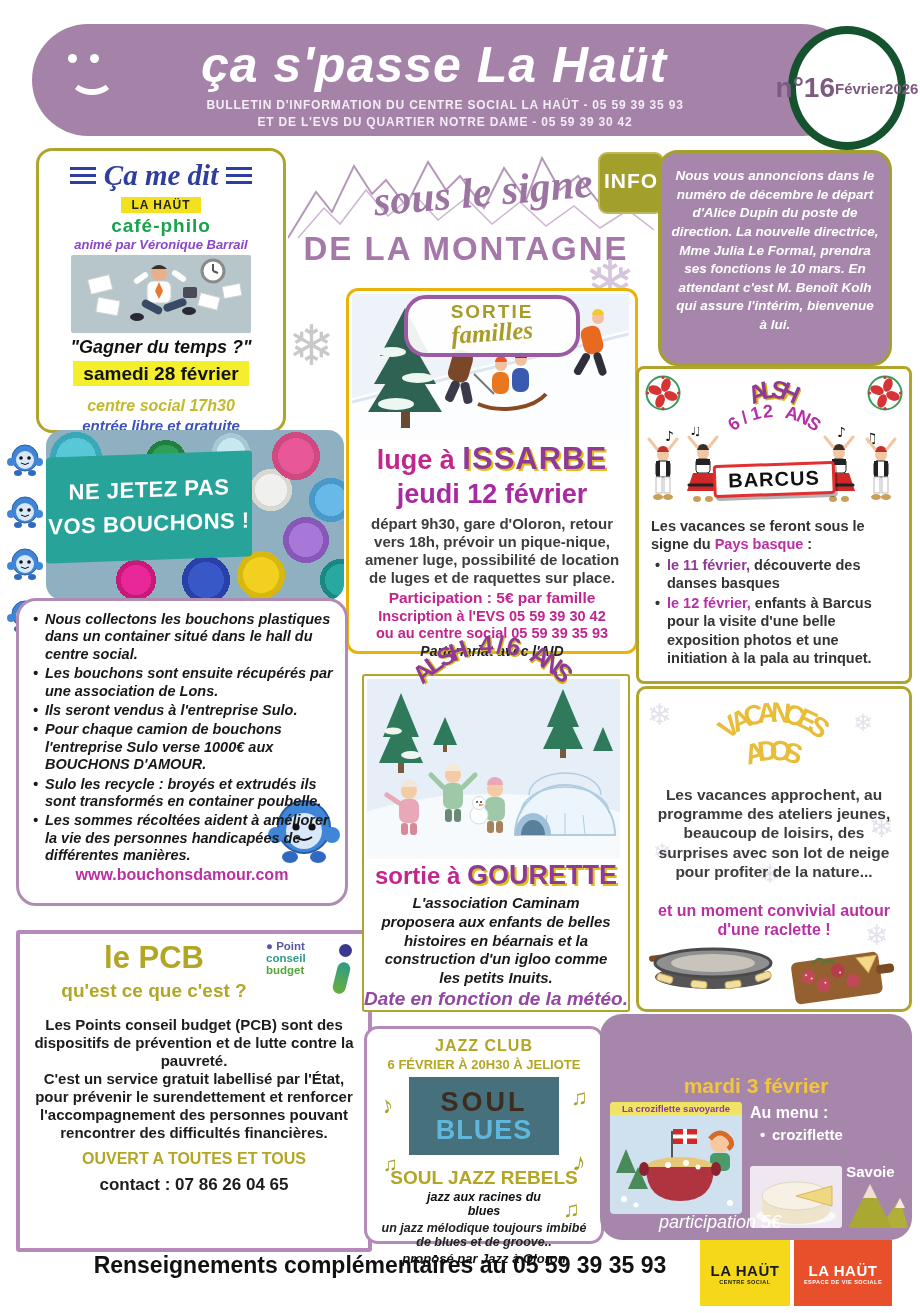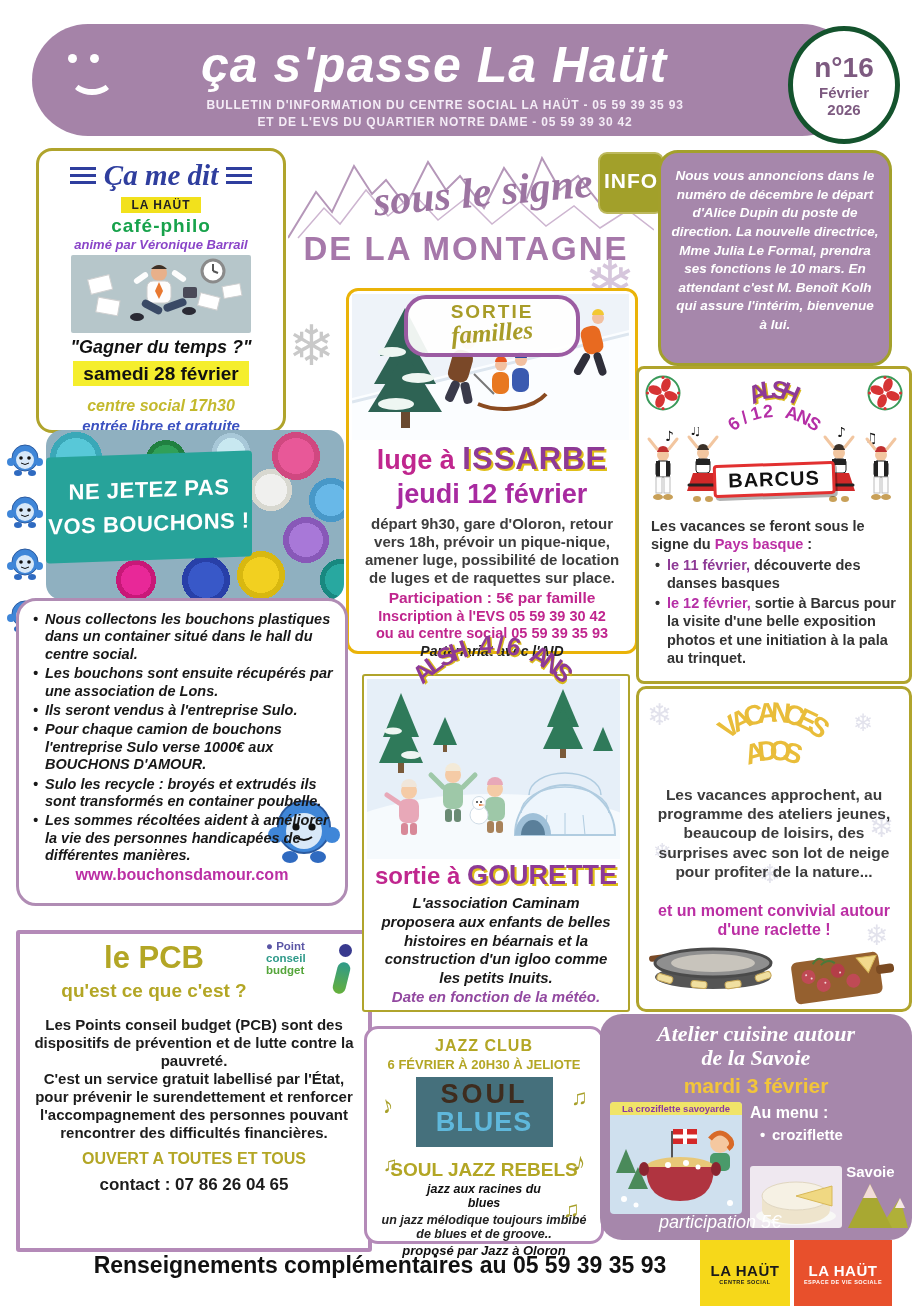--- a/index.html
+++ b/index.html
@@ -9,21 +9,21 @@
   .ctr{text-align:center;}
   .serifit{font-family:"Liberation Serif",serif;font-style:italic;}
 
   
   .header{left:32px;top:24px;width:826px;height:112px;background:#a583a8;border-radius:58px;}
   .smiley{left:36px;top:30px;width:44px;height:40px;}
   .smiley .eye{position:absolute;width:9px;height:9px;border-radius:50%;background:#fff;top:0;}
   .smiley .mouth{position:absolute;left:2px;top:8px;width:34px;height:22px;border:5px solid transparent;border-bottom:6px solid #fff;border-radius:50%;}
   .htitle{left:86px;right:108px;top:12px;font-size:50px;font-weight:800;font-style:italic;color:#fff;text-align:center;letter-spacing:1px;font-family:"Liberation Sans",sans-serif;}
   .hsub{left:150px;right:150px;text-align:center;color:#f4ecf6;font-size:12px;font-weight:700;letter-spacing:.8px;}
-  .issue{left:788px;top:26px;width:102px;height:108px;background:#fff;border:5px solid #14532d;border-radius:50%;display:flex;flex-direction:column;align-items:center;justify-content:center;color:#7d5a80;}
+  .issue{left:788px;top:26px;width:102px;height:108px;background:#fff;border:8px solid #14532d;border-radius:50%;display:flex;flex-direction:row;align-items:center;justify-content:center;color:#7d5a80;}
   .issue .no{font-size:28px;font-weight:800;}
   .issue .mo{font-size:15px;font-weight:600;}
 
   
   .cmd{left:36px;top:148px;width:244px;height:279px;border:3px solid #b0a42c;border-radius:16px;background:#fff;}
   .cmd-row{left:0;right:0;top:8px;display:flex;align-items:center;justify-content:center;gap:8px;}
   .cmd-lines{width:26px;height:18px;background:repeating-linear-gradient(to bottom,#2f3e9e 0 3px,transparent 3px 7px);}
   .cmd-logo{font-size:29px;font-weight:800;color:#2f3e9e;}
   .cmd-badge{left:0;right:0;top:44px;}
   .cmd-badge span{background:#f2e11c;color:#222;font-size:12px;font-weight:800;padding:1px 10px;letter-spacing:1px;}
@@ -106,35 +106,35 @@
   .pcb-ibody{position:absolute;right:14px;top:22px;width:13px;height:32px;background:linear-gradient(#2f9a8a,#66b03a);border-radius:7px;transform:rotate(14deg);}
   .pcb-idot{position:absolute;right:10px;top:4px;width:13px;height:13px;border-radius:50%;background:#393a8f;}
 
   
   .a46-arc{left:366px;top:630px;width:254px;height:80px;font-size:25px;font-weight:900;color:#8e3a96;text-shadow:1.5px 1.5px 0 #d8b818;z-index:5;}
   .a46{left:362px;top:674px;width:264px;height:334px;border:2.5px solid #b0a42c;border-radius:3px;background:#fff;}
   .a46-t1{left:0;right:0;top:184px;}
   .a46-t1 .p1{font-size:24px;font-weight:800;color:#c0268e;}
   .a46-t1 .p2{font-size:27px;font-weight:900;color:#8e3a96;text-shadow:2px 2px 0 #e0bf18;}
   .a46-details{left:10px;right:10px;top:218px;font-size:15px;font-weight:700;font-style:italic;color:#191919;line-height:1.25;}
-  .a46-note{left:0;right:0;top:312px;font-size:15px;font-weight:800;font-style:italic;color:#9248a0;}
+  .a46-note{left:0;right:0;top:312px;font-size:19px;font-weight:800;font-style:italic;color:#9248a0;}
 
   
   .ados{left:636px;top:686px;width:270px;height:320px;border:3px solid #b0a42c;border-radius:10px;background:#fff;overflow:hidden;}
   .ados-arc1{top:8px;height:44px;font-size:28px;font-weight:900;color:#e9bd3a;}
   .ados-arc2{top:46px;height:40px;font-size:28px;font-weight:900;color:#e9bd3a;}
   .ados-body{left:8px;right:8px;top:96px;font-size:15.5px;font-weight:700;color:#3c3c3c;line-height:1.24;z-index:2;}
   .ados-hl{left:4px;right:4px;top:212px;font-size:16px;font-weight:800;color:#bb2fa4;line-height:1.2;z-index:2;}
   .bgflake{position:absolute;color:#e2e2ec;z-index:0;}
 
   
   .jazz{left:364px;top:1026px;width:240px;height:218px;border:3.5px solid #b48ab8;border-radius:14px;background:#fff;text-align:center;padding-top:8px;box-sizing:border-box;}
   .jazz-club{font-size:16px;font-weight:800;color:#b3a625;letter-spacing:1px;}
   .jazz-when{font-size:13px;font-weight:800;color:#b3a625;margin-top:2px;}
-  .jazz-poster{margin:5px auto 12px;width:137px;height:66px;background:#45707c;padding-top:4px;}
+  .jazz-poster{margin:5px auto 12px;width:150px;height:66px;background:#45707c;padding-top:12px;}
   .jazz-poster .s1{font-size:27px;font-weight:900;color:#3e2c1e;letter-spacing:3px;line-height:1;}
   .jazz-poster .s2{font-size:27px;font-weight:900;color:#5fb8dc;letter-spacing:1px;line-height:1.1;}
   .jazz-band{font-size:19px;font-weight:800;color:#b3a625;margin-top:3px;}
   .jazz-t1{font-size:12.5px;font-weight:800;font-style:italic;color:#101010;width:150px;margin:2px auto 0;line-height:1.1;}
   .jazz-t2{font-size:12.5px;font-weight:700;font-style:italic;color:#222;width:214px;margin:2px auto 0;line-height:1.12;}
   .jazz-by{font-size:13px;font-weight:800;font-style:italic;color:#101010;margin-top:2px;}
   .jnote{position:absolute;color:#a8a02a;font-weight:700;}
 
   
   .cui{left:600px;top:1014px;width:312px;height:226px;background:#a687ab;border-radius:22px;color:#fff;}
@@ -373,21 +373,21 @@
             <rect x="241" y="50" width="6" height="16" fill="#fdfdfd" stroke="#bbb"></rect>
           <ellipse cx="235" cy="70" rx="5" ry="3" fill="#c8a058"></ellipse>
             <ellipse cx="245" cy="70" rx="5" ry="3" fill="#c8a058"></ellipse>
         </g>
       </svg>
     </div>
     <div class="abs barcus">BARCUS</div>
     <div class="abs a612-body">
       <div><span>Les vacances se feront sous le signe du </span><span class="hl">Pays basque</span><span> :</span></div>
       <div class="bullet"><span class="d1">le 11 février,</span><span> découverte des danses basques</span></div>
-      <div class="bullet"><span class="d2">le 12 février,</span><span> sortie à Barcus pour la visite d'une belle exposition photos et une initiation à la pala au trinquet.</span></div>
+      <div class="bullet"><span class="d2">le 12 février,</span><span> enfants à Barcus pour la visite d'une belle exposition photos et une initiation à la pala au trinquet.</span></div>
     </div>
   </div>
 
   <div class="abs caps">
     <div class="abs caps-panel">
       <div>NE JETEZ PAS</div>
       <div>VOS BOUCHONS !</div>
     </div>
   </div>
 
@@ -626,24 +626,20 @@
       <div class="s1">SOUL</div>
       <div class="s2">BLUES</div>
     </div>
     <div class="jazz-band">SOUL JAZZ REBELS</div>
     <div class="jazz-t1">jazz aux racines du blues</div>
     <div class="jazz-t2">un jazz mélodique toujours imbibé de blues et de groove..</div>
     <div class="jazz-by">proposé par Jazz à Oloron</div>
   </div>
 
   <div class="abs cui">
-    <div class="abs cui-title serifit">
-      <div>Atelier cuisine autour</div>
-      <div>de la Savoie</div>
-    </div>
     <div class="abs cui-date">mardi 3 février</div>
     <div class="abs cui-card">
       <div class="cui-cap">La croziflette savoyarde</div>
       <svg width="132" height="97" viewBox="0 0 132 97">
         <polygon points="16,34 6,58 26,58" fill="#4a8a5a"></polygon>
           <polygon points="28,52 18,74 38,74" fill="#4a8a5a"></polygon>
         <line x1="62" y1="16" x2="62" y2="44" stroke="#555" stroke-width="2"></line>
         <rect x="63" y="14" width="24" height="15" fill="#d42828"></rect>
         <line x1="63" y1="21.5" x2="87" y2="21.5" stroke="#fff" stroke-width="4"></line>
         <line x1="75" y1="14" x2="75" y2="29" stroke="#fff" stroke-width="4"></line>

